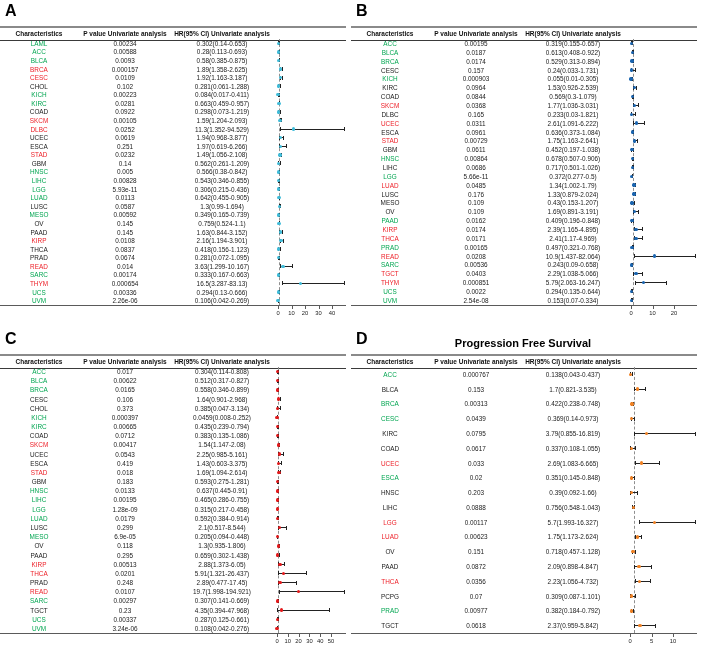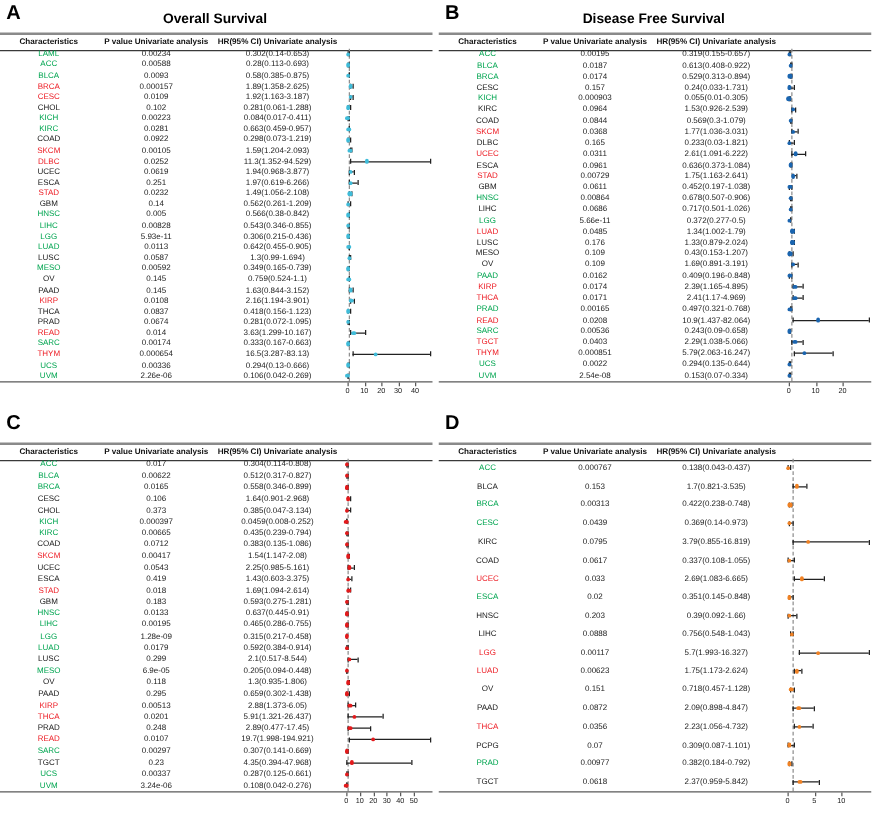--- a/index.html
+++ b/index.html
@@ -20,21 +20,20 @@
   .dot{position:absolute;width:3.4px;height:3.4px;border-radius:50%;margin-top:-1.7px;}
   .axis{position:absolute;top:303px;left:0;right:4px;height:14px;border-top:1.5px solid #5a5a5a;}
   .tick{position:absolute;top:0;width:1px;height:3px;background:#5a5a5a;}
   .ticklab{position:absolute;top:4px;width:16px;margin-left:-8px;text-align:center;font-size:5.8px;color:#222;}
 </style>
 </head>
 <body>
 
 <div class="panel" style="left:0;top:2px;">
   <div class="letter">A</div>
-  <div class="ptitle">Overall Survival</div>
   <div class="thead">
     <div class="hc c1">Characteristics</div>
     <div class="hc c2">P value Univariate analysis</div>
     <div class="hc c3">HR(95% CI) Univariate analysis</div>
     <div class="hc c4"></div>
   </div>
   <div class="rows">
       <div class="vline" style="left: 279.35px;"></div>
       <div class="row">
         <div class="cell c1" style="color: rgb(0, 165, 80);">LAML</div>
@@ -387,21 +386,20 @@
       <div class="ticklab" style="left: 305px;">20</div>
       <div class="tick" style="left: 318.5px;"></div>
       <div class="ticklab" style="left: 318.5px;">30</div>
       <div class="tick" style="left: 332px;"></div>
       <div class="ticklab" style="left: 332px;">40</div>
     </div>
 </div>
 
 <div class="panel" style="left:351px;top:2px;">
   <div class="letter">B</div>
-  <div class="ptitle">Disease Free Survival</div>
   <div class="thead">
     <div class="hc c1">Characteristics</div>
     <div class="hc c2">P value Univariate analysis</div>
     <div class="hc c3">HR(95% CI) Univariate analysis</div>
     <div class="hc c4"></div>
   </div>
   <div class="rows">
       <div class="vline" style="left: 282.15px;"></div>
       <div class="row">
         <div class="cell c1" style="color: rgb(0, 165, 80);">ACC</div>
@@ -1085,20 +1083,21 @@
       <div class="ticklab" style="left: 309.4px;">30</div>
       <div class="tick" style="left: 320.2px;"></div>
       <div class="ticklab" style="left: 320.2px;">40</div>
       <div class="tick" style="left: 331px;"></div>
       <div class="ticklab" style="left: 331px;">50</div>
     </div>
 </div>
 
 <div class="panel" style="left:351px;top:330px;">
   <div class="letter">D</div>
+  <div class="ptitle">Progression Free Survival</div>
   <div class="thead">
     <div class="hc c1">Characteristics</div>
     <div class="hc c2">P value Univariate analysis</div>
     <div class="hc c3">HR(95% CI) Univariate analysis</div>
     <div class="hc c4"></div>
   </div>
   <div class="rows">
       <div class="vline" style="left: 283.3px;"></div>
       <div class="row">
         <div class="cell c1" style="color: rgb(0, 165, 80);">ACC</div>

